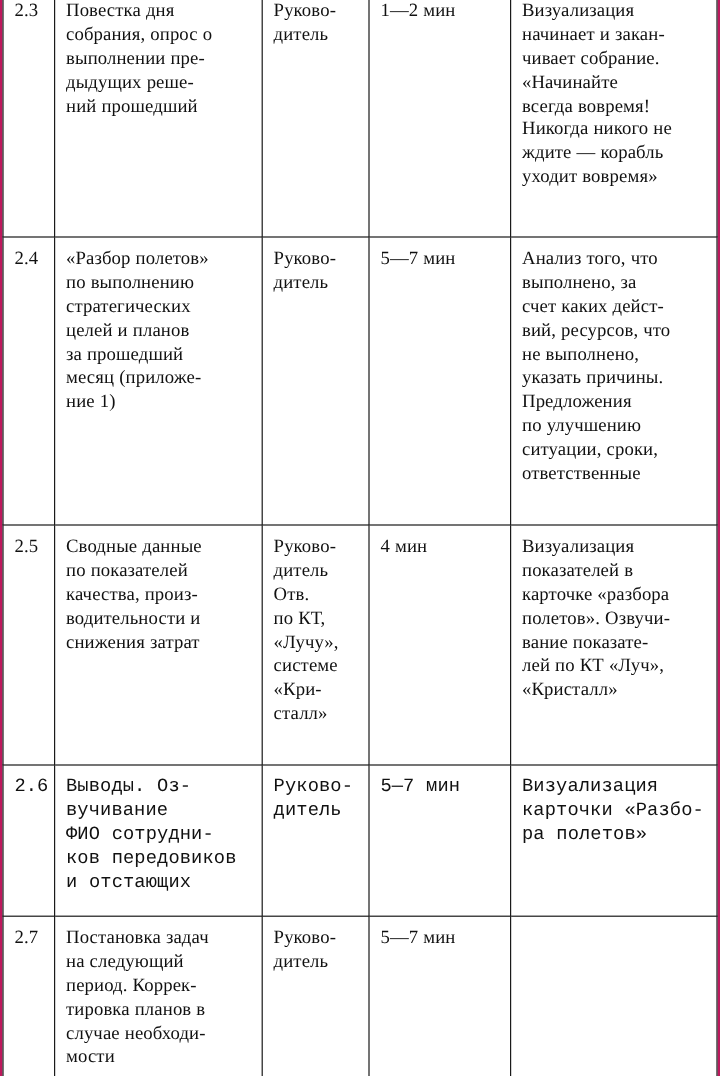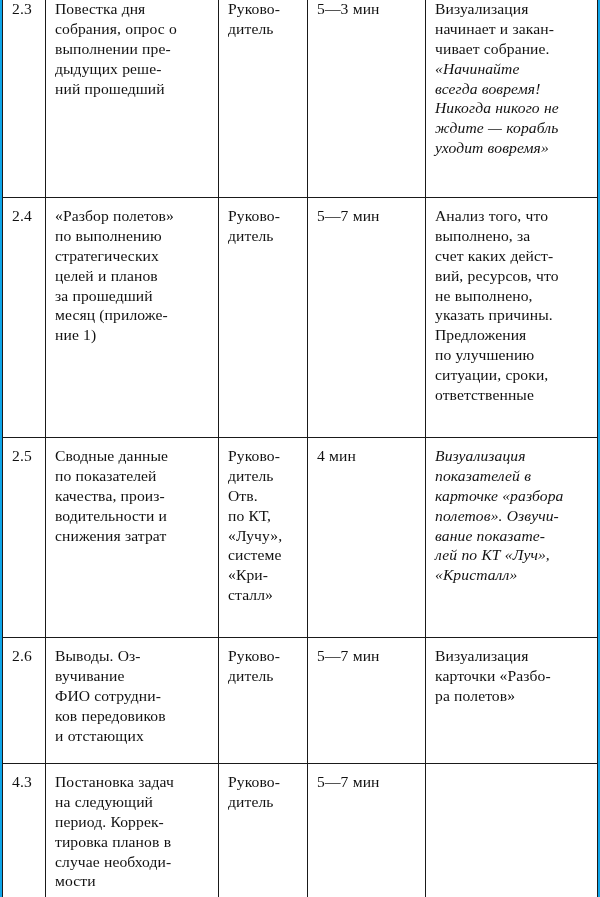--- a/index.html
+++ b/index.html
@@ -12,21 +12,21 @@
     height: 897px;
     overflow: hidden;
     font-family: "Liberation Serif", "DejaVu Serif", serif;
     color: #000000;
   }
 
   .page {
     position: relative;
     width: 600px;
     height: 897px;
-    background: #0ea5e9;
+    background: #be185d;
   }
 
   table.agenda {
     position: absolute;
     left: 2px;
     top: -10px;
     width: 595px;
     border-collapse: collapse;
     table-layout: fixed;
     background: #ffffff;
@@ -58,28 +58,27 @@
   }
 
   td.item, td.resp, td.time, td.note { text-align: left; }
 
   
   .cell-text {
     display: block;
     white-space: pre-line;
   }
   .cell-text.italic {
-    font-style: italic;
   }
 
   
   tr.r23 td { height: 192px; }
   tr.r24 td { height: 225px; }
   tr.r25 td { height: 185px; }
-  tr.r26 td { height: 111px; }
+  tr.r26 td { height: 111px; font-family: Liberation Mono, monospace; }
   tr.r27 td { height: 136px; }
 </style>
 </head>
 <body>
 
 <div class="page">
 
   <table class="agenda">
     <colgroup>
       <col class="c-num">
@@ -99,21 +98,21 @@
 собрания, опрос о
 выполнении пре-
 дыдущих реше-
 ний прошедший</span>
           </td>
         <td class="resp">
             <span class="cell-text">Руково-
 дитель</span>
           </td>
         <td class="time">
-            <span class="cell-text">5—3 мин</span>
+            <span class="cell-text">1—2 мин</span>
           </td>
         <td class="note">
           <span class="cell-text">Визуализация
 начинает и закан-
 чивает собрание.</span>
           <span class="cell-text italic">«Начинайте
 всегда вовремя!
 Никогда никого не
 ждите — корабль
 уходит вовремя»</span>
@@ -212,21 +211,21 @@
         <td class="note">
           <span class="cell-text">Визуализация
 карточки «Разбо-
 ра полетов»</span>
 
         </td>
       </tr>
 
       <tr class="r27">
         <td class="num">
-            <span class="cell-text">4.3</span>
+            <span class="cell-text">2.7</span>
           </td>
         <td class="item">
             <span class="cell-text">Постановка задач
 на следующий
 период. Коррек-
 тировка планов в
 случае необходи-
 мости</span>
           </td>
         <td class="resp">

